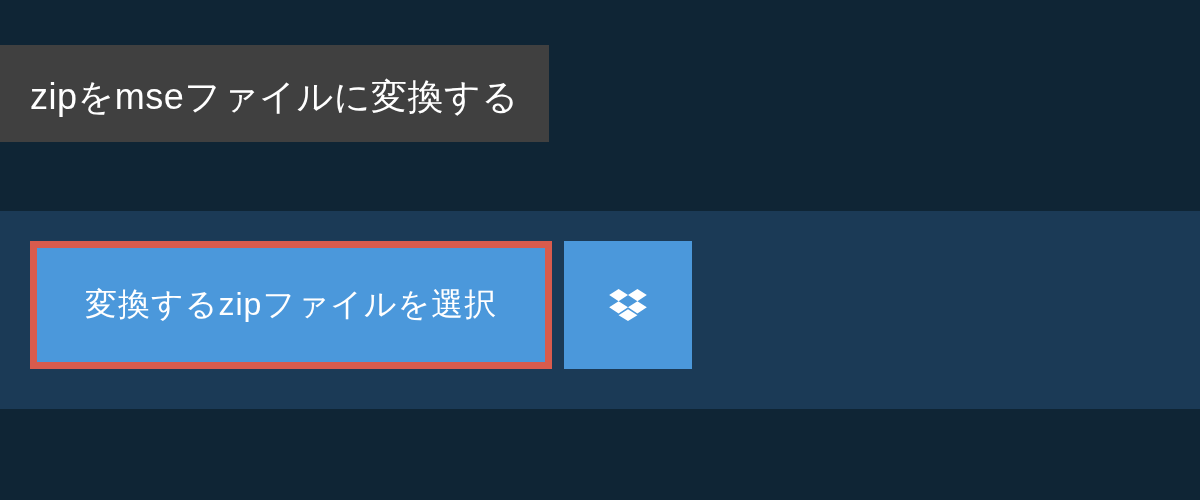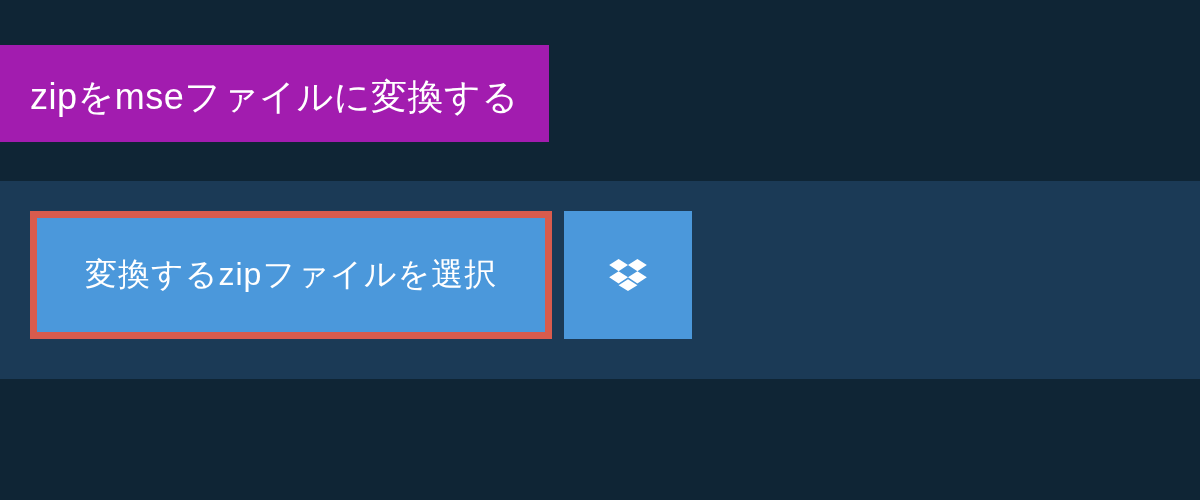--- a/index.html
+++ b/index.html
@@ -9,21 +9,21 @@
     }
     body {
       width: 1200px;
       height: 500px;
       background-color: #0f2535;
       font-family: -apple-system, BlinkMacSystemFont, "Segoe UI", "Hiragino Sans", "Meiryo", sans-serif;
       overflow: hidden;
     }
     .panel {
       background-color: #1b3a56;
-      margin-top: 39px;
+      margin-top: 69px;
       padding: 0;
     }
     .title {
       color: #ffffff;
       font-size: 36px;
       font-weight: 400;
       letter-spacing: 0.5px;
     }
     .button-row {
       display: flex;
@@ -53,21 +53,21 @@
       align-items: center;
       justify-content: center;
       margin-left: 12px;
     }
     .dropbox-icon {
       width: 38px;
       height: 32px;
       fill: #ffffff;
     }
     .title-wrapper {
-      background-color: #a21caf;
+      background-color: #404040;
       display: inline-block;
       padding: 28px 30px 20px 30px;
     }
     .outer-container {
       padding-top: 45px;
     }
   </style>
 </head>
 <body>
 

